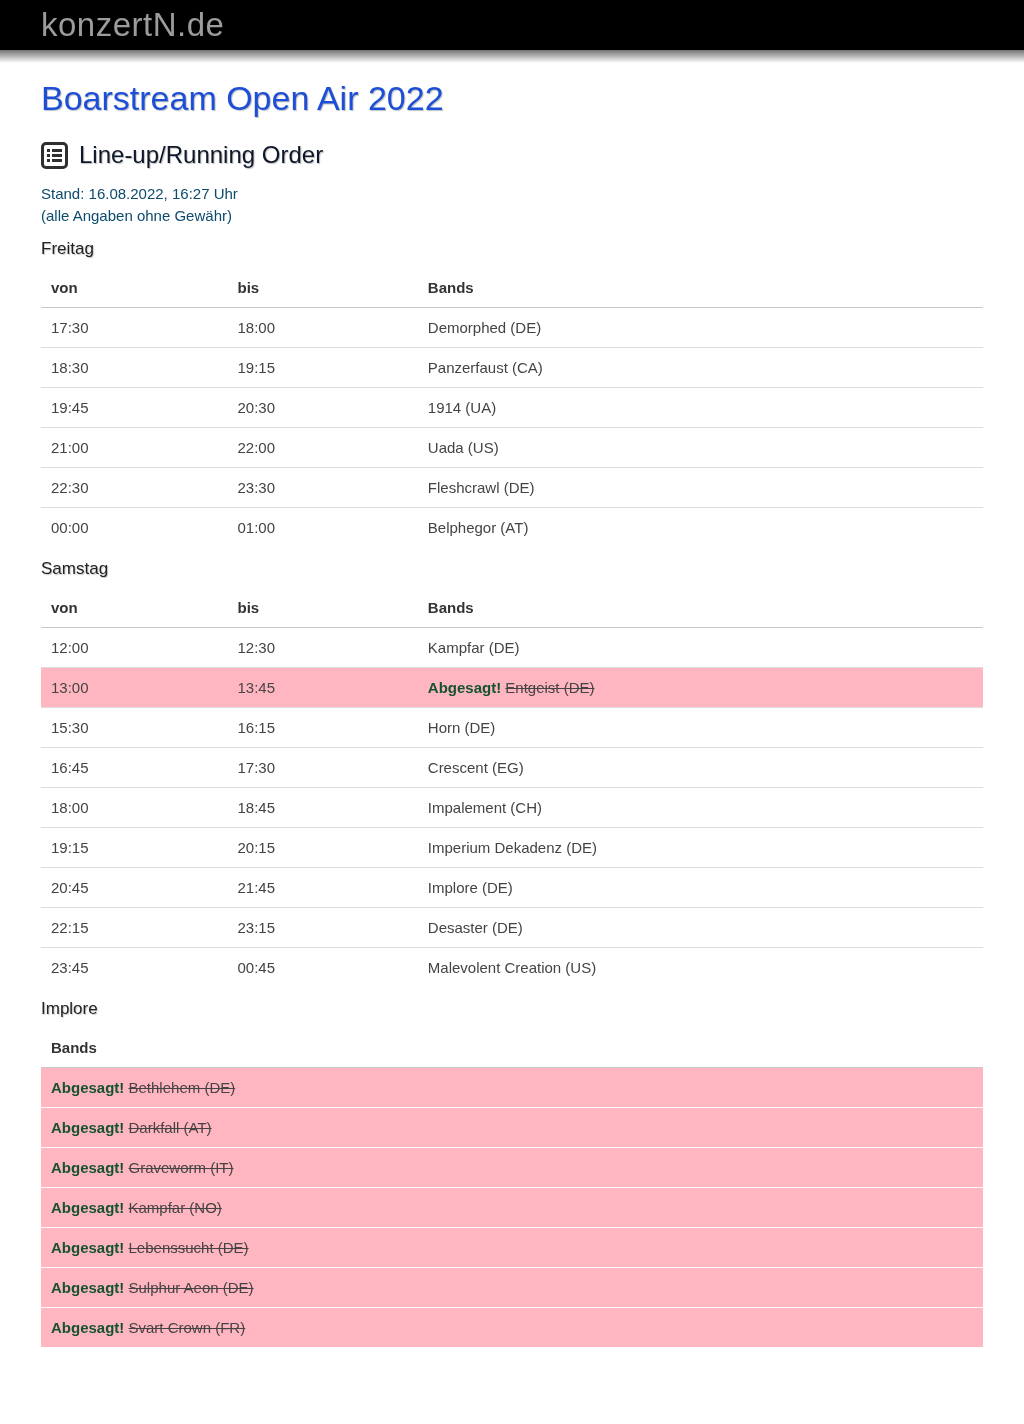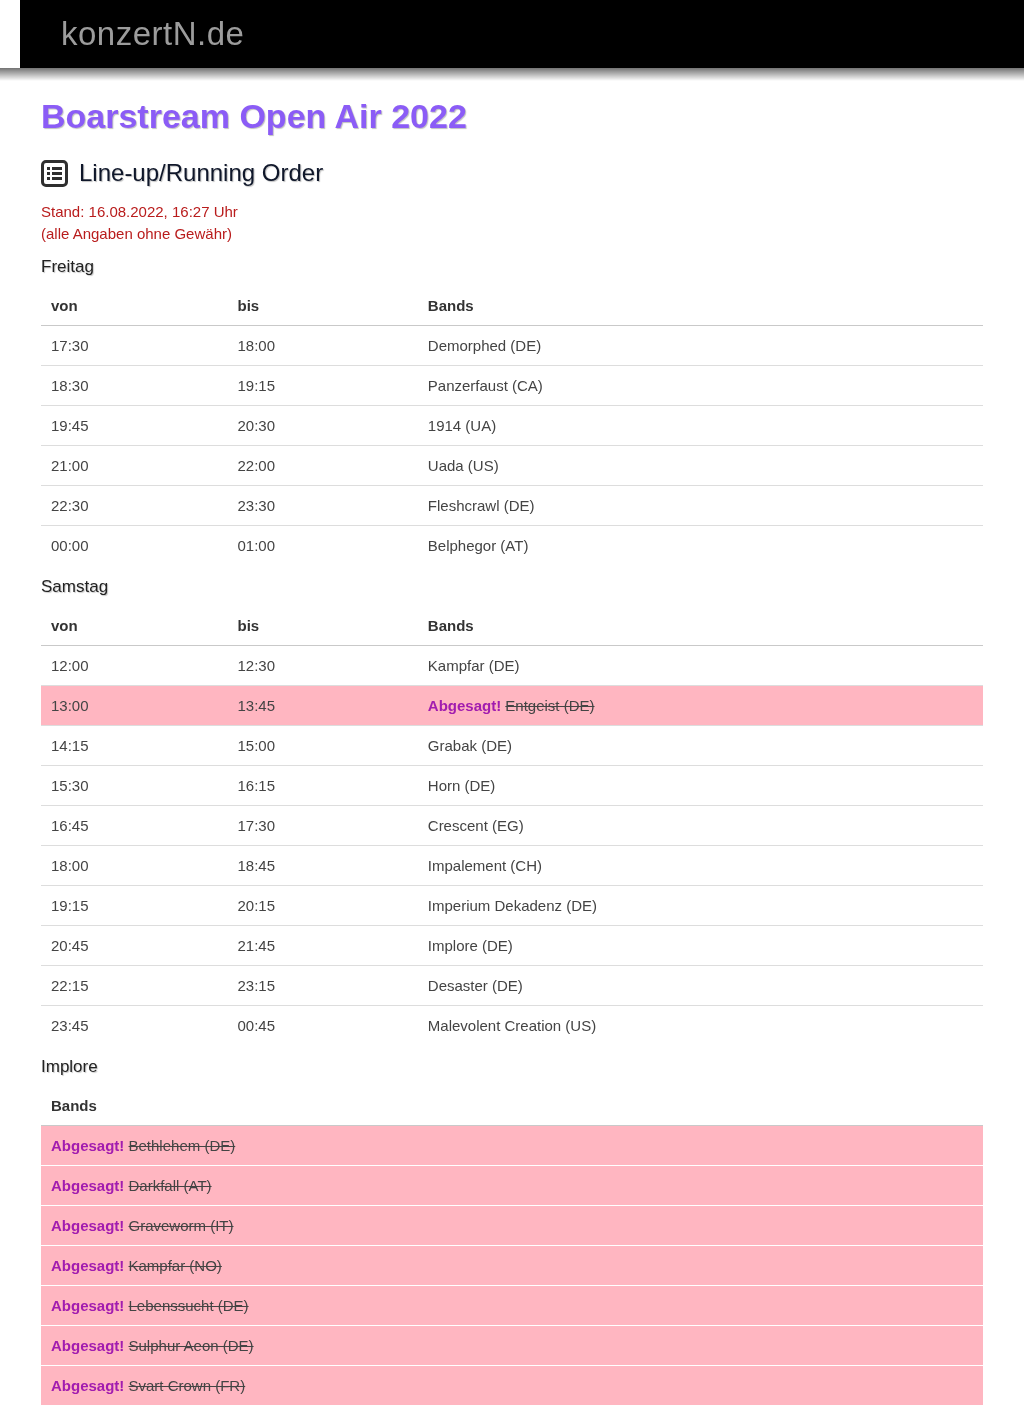--- a/index.html
+++ b/index.html
@@ -7,26 +7,25 @@
   html, body {
     background: #ffffff;
     font-family: "Liberation Sans", "DejaVu Sans", sans-serif;
     color: #444;
     width: 1024px;
   }
   body { min-height: 1424px; }
 
   
   .site-header {
-    height: 68px;
+    height: 50px;
     background: #000;
     display: flex;
     align-items: center;
     padding-left: 41px;
-    margin-left: 20px;
   }
   .brand {
     color: #9c9c9c;
     font-size: 33px;
     letter-spacing: 0.5px;
     text-decoration: none;
     cursor: pointer;
   }
   .bar-shadow {
     height: 13px;
@@ -34,42 +33,42 @@
   }
 
   
   .main {
     margin: 0 41px;
     padding-top: 15px;
     width: 942px;
   }
   h1.page-title {
     font-size: 34px;
-    font-weight: 700;
-    color: #8b5cf6;
+    font-weight: 400;
+    color: #1d4ed8;
     line-height: 40px;
     text-shadow: 1px 1px 1px rgba(0,0,0,0.25);
   }
   h2.section-title {
     margin-top: 22px;
     font-size: 24px;
     font-weight: 500;
     color: #0f172a;
     line-height: 30px;
     display: flex;
     align-items: center;
     gap: 11px;
     text-shadow: 1px 1px 1px rgba(0,0,0,0.25);
   }
   .list-icon { display: inline-flex; }
   .stand {
     margin-top: 13px;
     font-size: 15px;
     line-height: 22px;
-    color: #b91c1c;
+    color: #0c4a6e;
   }
   h3.day-title {
     margin-top: 9px;
     font-size: 17px;
     font-weight: 500;
     color: #222;
     line-height: 26px;
     text-shadow: 1px 1px 1px rgba(0,0,0,0.22);
   }
 
@@ -91,21 +90,21 @@
     font-size: 15px;
     color: #444;
     padding: 10px;
     line-height: 19px;
   }
   tbody tr + tr { border-top: 1px solid #ddd; }
   tbody tr:first-child { border-top: none; }
 
   tr.cancelled { background: #ffb6c1; }
   .cancel-table tbody tr + tr { border-top: 1px solid #ffffff; }
-  .cancel-label { font-weight: bold; color: #a21caf; }
+  .cancel-label { font-weight: bold; color: #14532d; }
   .struck { text-decoration: line-through; }
 
   .col-von  { width: 19.8%; }
   .col-bis  { width: 20.2%; }
   .col-band { width: 60%; }
 </style>
 </head>
 <body>
 
 <header class="site-header">
@@ -208,25 +207,20 @@
               <td>12:00</td>
               <td>12:30</td>
               <td><span>Kampfar (DE)</span></td>
             </tr>
             <tr class="cancelled">
               <td>13:00</td>
               <td>13:45</td>
               <td><strong class="cancel-label">Abgesagt!</strong> <span class="struck">Entgeist (DE)</span></td>
             </tr>
             <tr>
-              <td>14:15</td>
-              <td>15:00</td>
-              <td><span>Grabak (DE)</span></td>
-            </tr>
-            <tr>
               <td>15:30</td>
               <td>16:15</td>
               <td><span>Horn (DE)</span></td>
             </tr>
             <tr>
               <td>16:45</td>
               <td>17:30</td>
               <td><span>Crescent (EG)</span></td>
             </tr>
             <tr>

